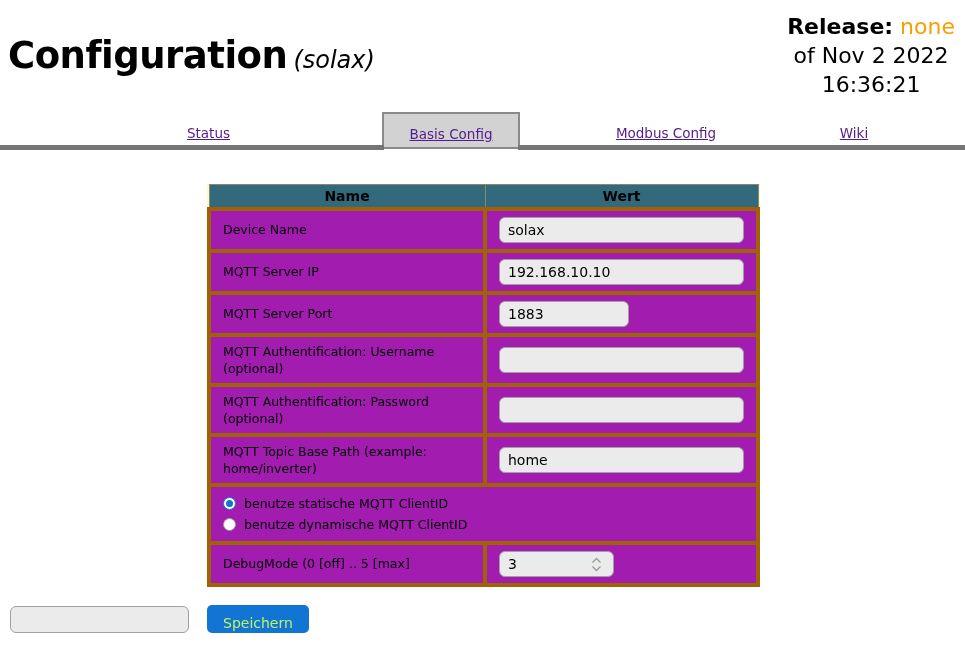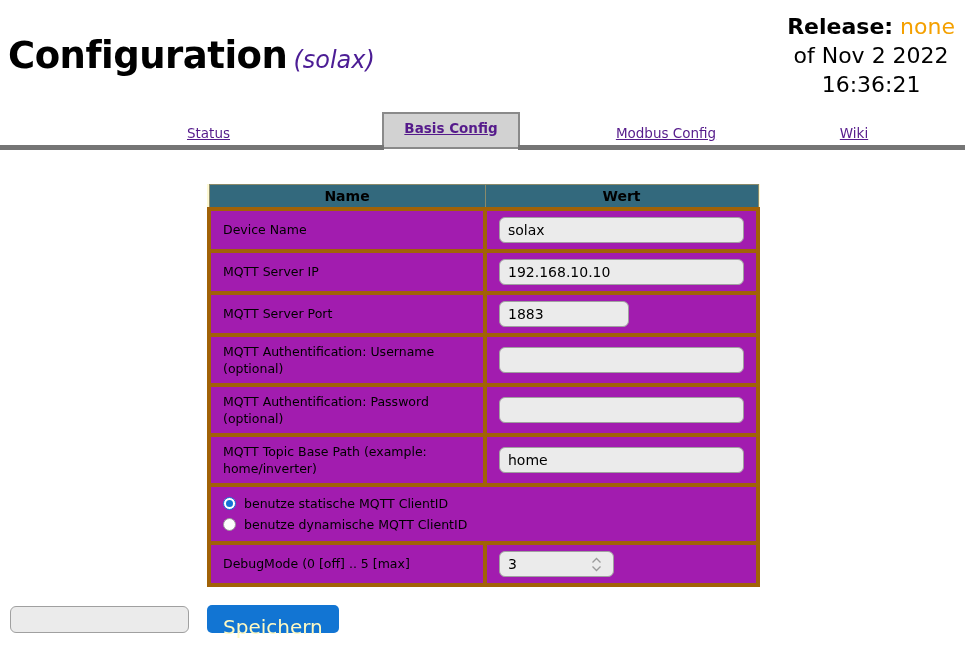--- a/index.html
+++ b/index.html
@@ -29,21 +29,21 @@
     white-space: nowrap;
   }
   .title-main {
     font-size: 37px;
     font-weight: bold;
     letter-spacing: -0.5px;
   }
   .title-sub {
     font-size: 24px;
     font-style: italic;
-    color: #4c1d95;
+    color: #000000;
     margin-left: 6px;
   }
   .release-block {
     position: absolute;
     right: 10px;
     top: 12px;
     text-align: center;
     font-size: 22px;
     line-height: 29px;
     white-space: nowrap;
@@ -84,22 +84,21 @@
     border-bottom: 2px solid #8a8a8a;
   }
   .tabcell a {
     color: #551a8b;
     text-decoration: underline;
     font-size: 13.5px;
     display: inline-block;
     padding-bottom: 4px;
   }
   .tabcell.active a {
-    padding-bottom: 11px;
-    font-weight: bold;
+    padding-bottom: 5px;
   }
 
   
   .table-wrap {
     position: absolute;
     left: 207px;
     top: 184px;
   }
   table.cfg {
     border-collapse: collapse;
@@ -224,25 +223,25 @@
     border-radius: 6px;
     height: 27px;
     width: 179px;
     padding: 0 8px;
     box-sizing: border-box;
     outline: none;
   }
   button.save {
     margin-left: 18px;
     background: #1275d3;
-    color: #fef9c3;
+    color: #bef264;
     border: none;
     border-radius: 5px;
     font-family: "DejaVu Sans", sans-serif;
-    font-size: 20px;
+    font-size: 14px;
     height: 28px;
     padding: 10px 16px;
     cursor: pointer;
   }
 </style>
 </head>
 <body>
 
 <div class="header">
   <div class="title-block">

